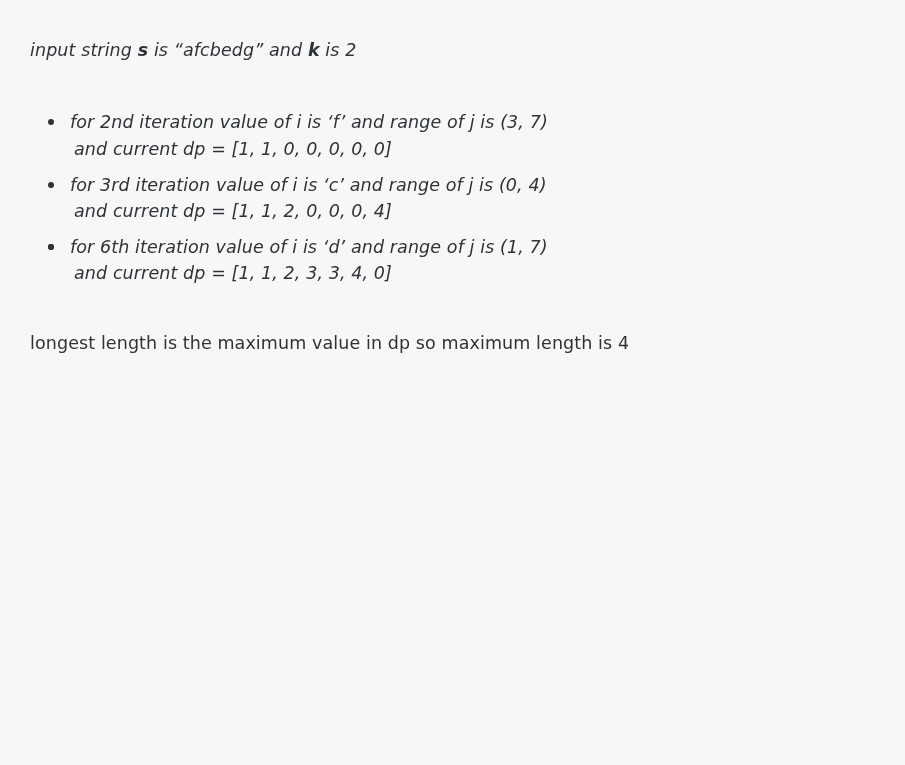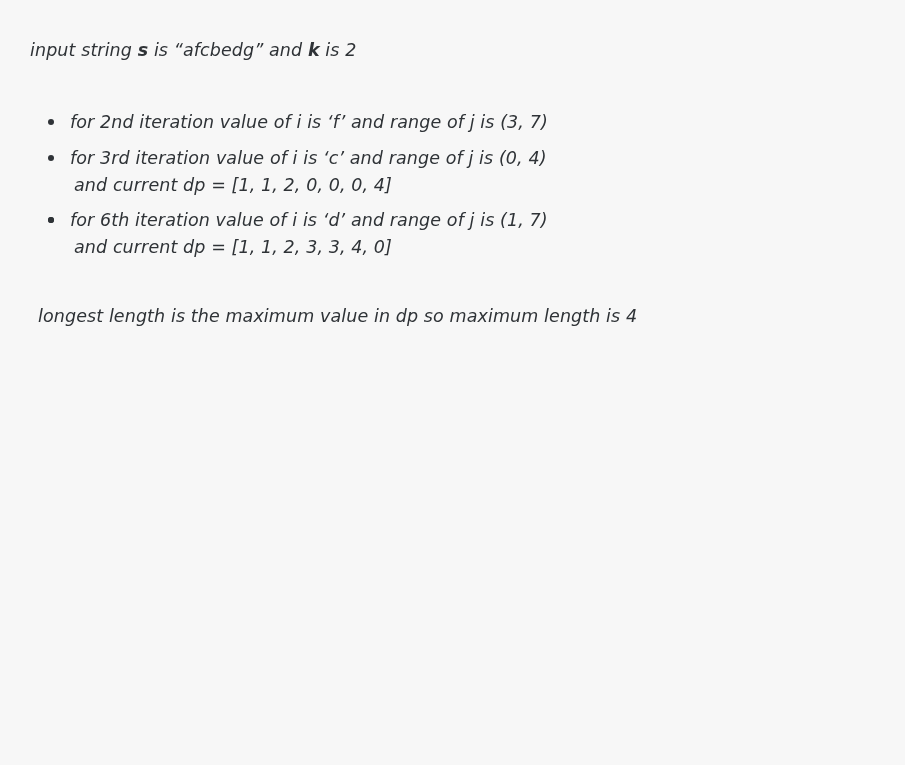--- a/index.html
+++ b/index.html
@@ -58,38 +58,38 @@
     font-size: 17.5px;
     line-height: 1.52;
     letter-spacing: 0.1px;
     color: #2f3337;
     white-space: nowrap;
   }
   .step-line.second {
     padding-left: 4px;
   }
   .outro {
-    font-style: italic;
     font-size: 17.5px;
     line-height: 1.45;
     letter-spacing: 0.1px;
-    margin: 44px 0 0 8px;
+    margin: 44px 0 0 0;
     color: #2f3337;
   }
 </style>
 </head>
 <body>
 
 <div class="page">
 
   <p class="intro"><span>input string </span><span class="bold">s</span><span> is “afcbedg” and </span><span class="bold">k</span><span> is 2</span></p>
 
   <ul class="steps">
     <li>
       <div class="step-line">for 2nd iteration value of i is ‘f’ and range of j is (3, 7)</div>
+      <div class="step-line second">and current dp = [1, 1, 0, 0, 0, 0, 0]</div>
     </li>
     <li>
       <div class="step-line">for 3rd iteration value of i is ‘c’ and range of j is (0, 4)</div>
       <div class="step-line second">and current dp = [1, 1, 2, 0, 0, 0, 4]</div>
     </li>
     <li>
     </li>
     <li>
       <div class="step-line">for 6th iteration value of i is ‘d’ and range of j is (1, 7)</div>
       <div class="step-line second">and current dp = [1, 1, 2, 3, 3, 4, 0]</div>

